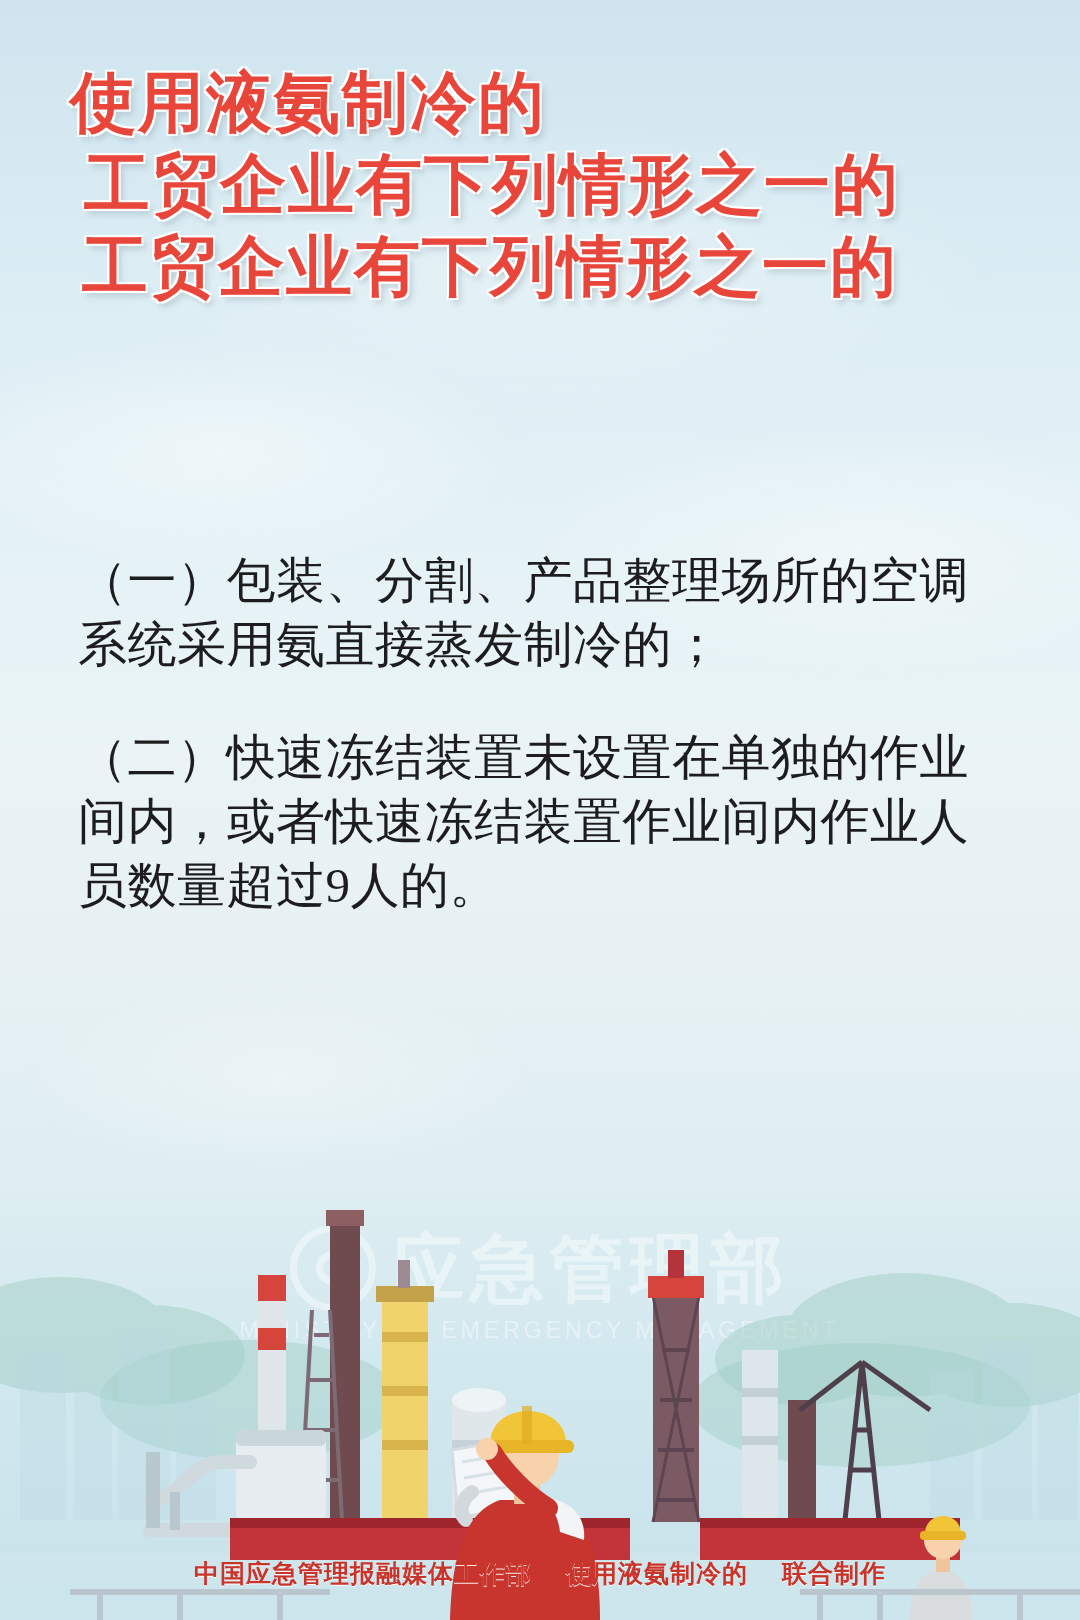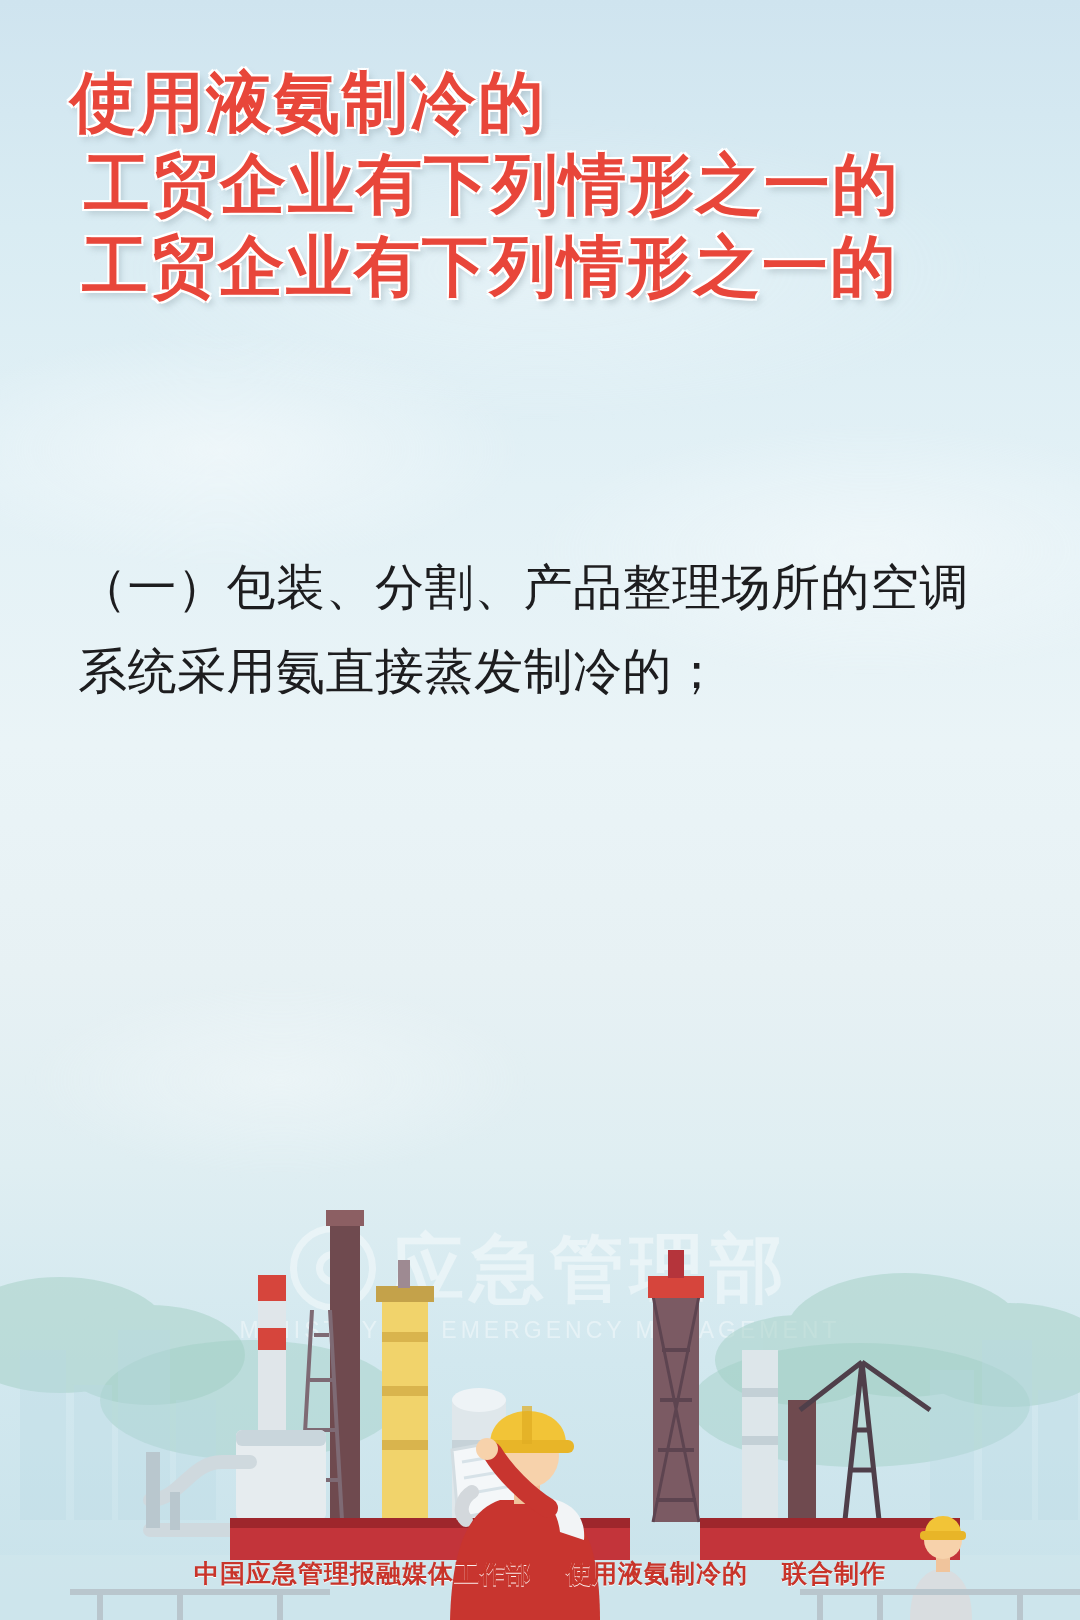--- a/index.html
+++ b/index.html
@@ -62,23 +62,23 @@
   .title-line.l3 { padding-left: 20px; }
 
   
   .body-block {
     position: absolute;
     left: 78px;
     top: 500px;
     width: 930px;
   }
   .para {
-    font-family: Liberation Mono, monospace;
+    font-family: Liberation Serif, serif;
     font-size: 49px;
-    line-height: 84px;
+    line-height: 64px;
     color: #1d1d1f;
     letter-spacing: 0.5px;
     margin-bottom: 42px;
     text-align: left;
   }
 
   
   .watermark {
     position: absolute;
     left: 0;
@@ -173,20 +173,21 @@
   <div class="sky-blob blob4"></div>
 
   <div class="title-block">
     <div class="title-line l1">使用液氨制冷的</div>
     <div class="title-line l2">工贸企业有下列情形之一的</div>
     <div class="title-line l3">工贸企业有下列情形之一的</div>
   </div>
 
   <div class="body-block">
     <p class="para">（一）包装、分割、产品整理场所的空调系统采用氨直接蒸发制冷的；</p>
+    <p class="para">（二）快速冻结装置未设置在单独的作业间内，或者快速冻结装置作业间内作业人员数量超过9人的。</p>
   </div>
 
   <div class="watermark">
     <div class="wm-row">
       <div class="wm-logo"></div>
       <div class="wm-cn">应急管理部</div>
     </div>
     <div class="wm-en">MINISTRY OF EMERGENCY MANAGEMENT</div>
   </div>
 

